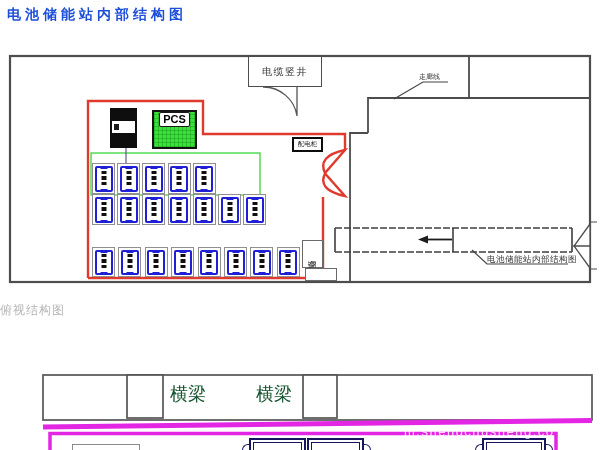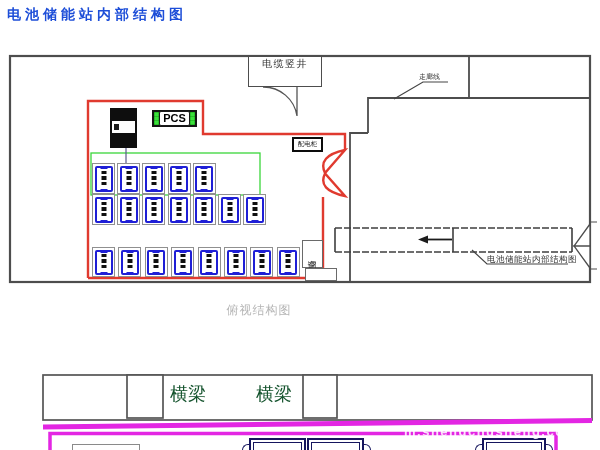--- a/index.html
+++ b/index.html
@@ -7,54 +7,54 @@
     width:600px;height:450px;position:relative;overflow:hidden;
     background:#ffffff;font-family:"Liberation Sans",sans-serif;color:#222;
   }
   .abs{position:absolute;box-sizing:border-box;}
   
   #title{left:7px;top:6px;font-size:14px;font-weight:bold;color:#1d4ed8;letter-spacing:4px;white-space:nowrap;}
   
   #lines{left:0;top:0;width:600px;height:450px;}
   
   #cable-shaft{left:248px;top:56px;width:74px;height:31px;border:1.6px solid #4d4d4d;background:#fff;
-    display:flex;align-items:flex-start;justify-content:center;font-size:10px;color:#333;letter-spacing:1.5px;}
-  #pcs-box{left:152px;top:110px;width:45px;height:17px;border:2px solid #141414;
+    display:flex;align-items:center;justify-content:center;font-size:10px;color:#333;letter-spacing:1.5px;}
+  #pcs-box{left:152px;top:110px;width:45px;height:39px;border:2px solid #141414;
     background-color:#3ce03c;
     background-image:repeating-linear-gradient(0deg,rgba(0,110,0,.28) 0 1px,transparent 1px 4px),
                      repeating-linear-gradient(90deg,rgba(0,110,0,.28) 0 1px,transparent 1px 4px);
-    display:flex;align-items:center;justify-content:center;}
+    display:flex;align-items:flex-start;justify-content:center;}
   #pcs-label{background:#fff;border:1px solid #1a1a1a;border-radius:2px;padding:0 3px;
     font-size:11px;font-weight:bold;color:#000;line-height:13px;}
   #black-box{left:110px;top:108px;width:27px;height:40px;background:#0e0e0e;}
   #black-box .band{position:absolute;left:2px;right:2px;top:13px;height:12px;background:#fdfdfd;}
   #black-box .band::before{content:"";position:absolute;left:2px;top:3px;width:5px;height:6px;background:#1a1a1a;}
   #dist-cab{left:292px;top:137px;width:31px;height:15px;border:2.4px solid #0c0c0c;background:#fff;
     display:flex;align-items:center;justify-content:center;font-size:6.5px;color:#222;white-space:nowrap;}
   #aircon{left:302px;top:240px;width:21px;height:28px;border:1.5px solid #6a6a6a;background:#fff;
     writing-mode:vertical-rl;display:flex;align-items:center;justify-content:center;
     font-size:8.5px;color:#333;letter-spacing:1px;}
   #step-box{left:305px;top:268px;width:32px;height:13px;border:1.5px solid #6a6a6a;background:#fff;}
   #corridor-label{left:419px;top:72px;font-size:7px;color:#333;white-space:nowrap;}
   #duct-label{left:487px;top:254px;font-size:8.5px;color:#333;letter-spacing:.5px;white-space:nowrap;}
-  #caption{left:0;top:302px;width:518px;text-align:center;font-size:12px;color:#b5b5b5;letter-spacing:1px;}
+  #caption{left:0;top:302px;width:518px;text-align:left;font-size:12px;color:#b5b5b5;letter-spacing:1px;}
   
   .cab{position:absolute;box-sizing:border-box;border:1px solid #909090;background:#fff;padding:1.5px;}
   .cab-core{position:relative;display:block;width:100%;height:100%;box-sizing:border-box;
     border:2.2px solid #1f1fd6;border-radius:2px;background:#fff;}
   .cab-core::before,.cab-core::after{content:"";position:absolute;left:50%;transform:translateX(-50%);
     width:7px;height:2px;background:#1f1fd6;}
   .cab-core::before{top:-1px;} .cab-core::after{bottom:-1px;}
   .cab-cells{position:absolute;left:50%;top:50%;width:5px;height:16px;transform:translate(-50%,-50%);
     background:repeating-linear-gradient(180deg,#101010 0 3.2px,#ffffff 3.2px 5.4px);}
   #dot-marker{left:191px;top:260px;width:3px;height:3px;background:#111;}
   
   .beam-label{font-size:18px;color:#14532d;white-space:nowrap;}
   #beam-label-1{left:170px;top:382px;} #beam-label-2{left:256px;top:382px;}
-  #watermark{left:404px;top:424px;font-size:13px;font-weight:bold;letter-spacing:1.5px;
+  #watermark{left:404px;top:424px;font-size:13px;font-weight:normal;letter-spacing:1.5px;
     color:rgba(255,255,255,.85);white-space:nowrap;}
   .bcab{position:absolute;top:438px;height:16px;box-sizing:border-box;border:2px solid #16165e;background:#fff;}
   .bcab .in{position:absolute;left:2px;right:2px;top:2px;bottom:-1px;border:1.2px solid #16165e;border-bottom:none;}
   .bcab.fl::before{content:"";position:absolute;left:-9px;top:4px;width:7px;height:14px;box-sizing:border-box;
     border:1.5px solid #16165e;border-right:none;border-radius:6px 0 0 6px;background:#fff;}
   .bcab.fr::after{content:"";position:absolute;right:-9px;top:4px;width:7px;height:14px;box-sizing:border-box;
     border:1.5px solid #16165e;border-left:none;border-radius:0 6px 6px 0;background:#fff;}
   #gray-rect{left:72px;top:444px;width:68px;height:14px;border:1.5px solid #8a8a8a;background:#fff;}
 </style>
 </head>

